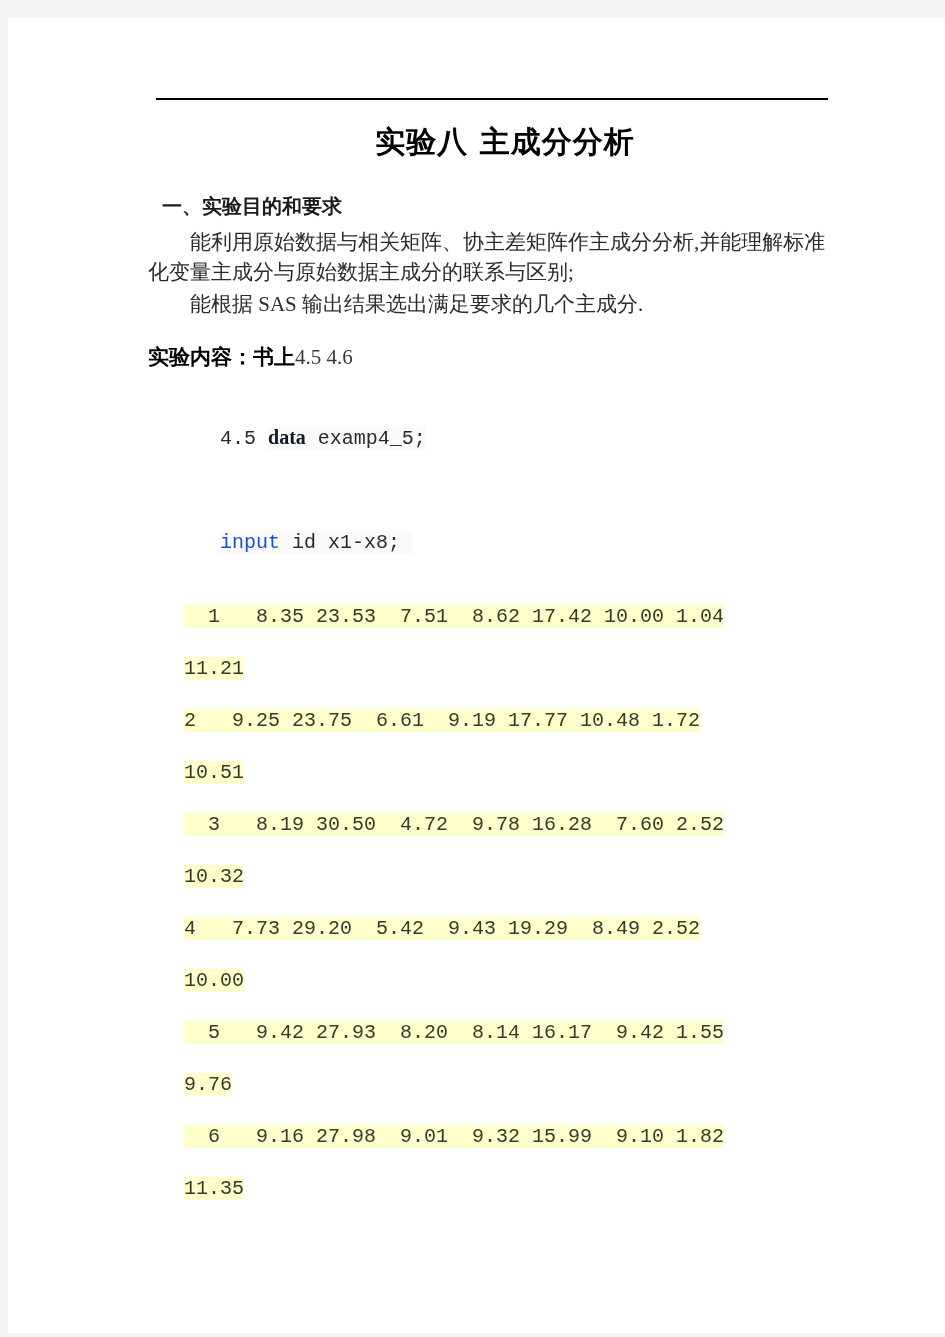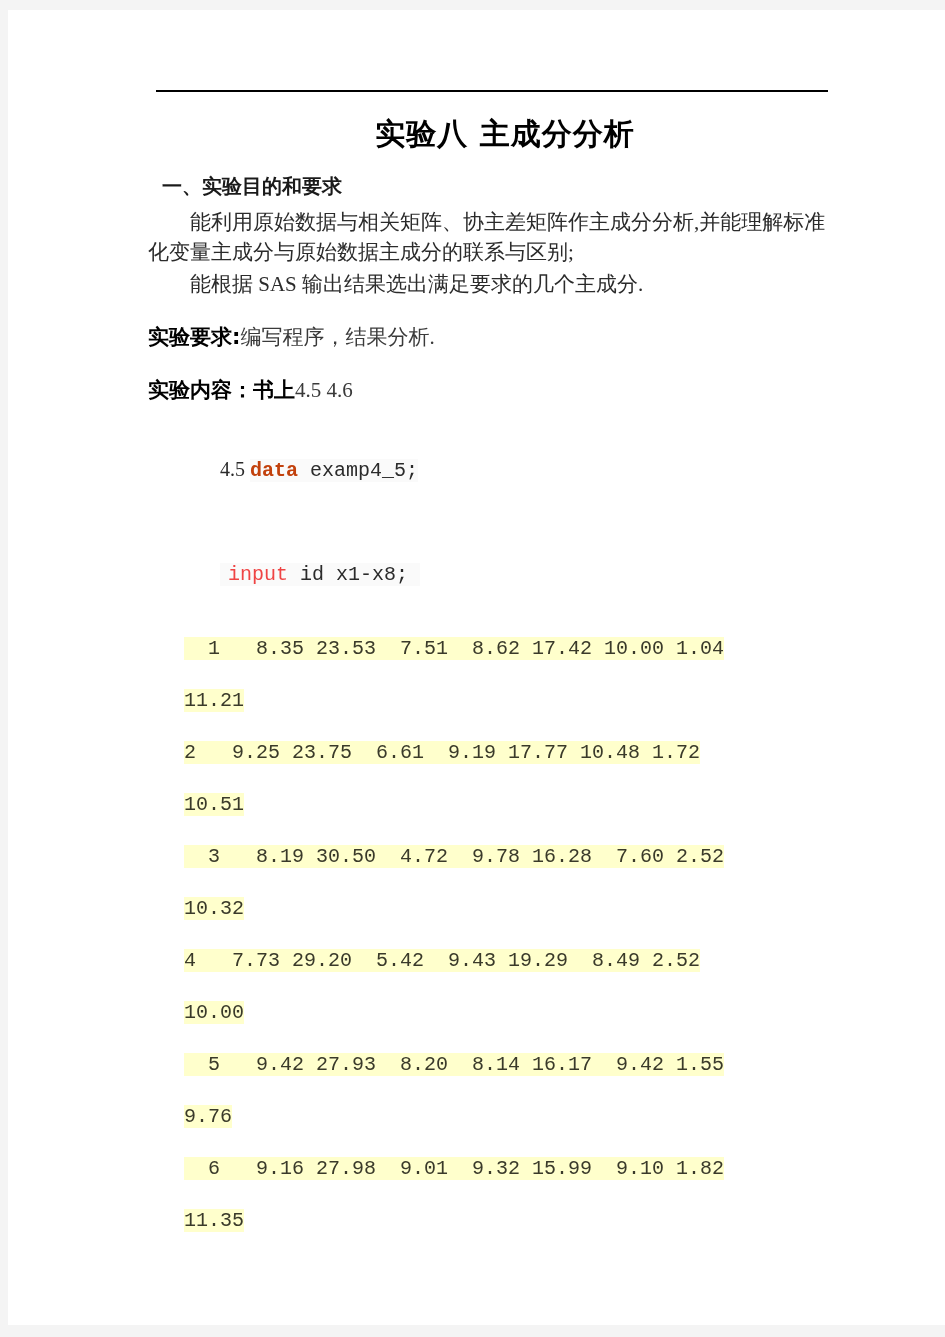--- a/index.html
+++ b/index.html
@@ -9,21 +9,21 @@
   }
   body {
     width: 945px;
     height: 1337px;
     overflow: hidden;
     font-family: "Liberation Serif", serif;
   }
   #page {
     position: absolute;
     left: 8px;
-    top: 10px;
+    top: 18px;
     width: 937px;
     height: 1315px;
     background: #ffffff;
   }
   .content {
     position: absolute;
     left: 140px;
     top: 80px;
     width: 690px;
   }
@@ -41,21 +41,21 @@
     text-align: center;
     letter-spacing: 1px;
     margin: 22px 0 0 0;
     padding-left: 24px;
   }
   .section-head {
     font-family: "Liberation Serif", serif;
     font-size: 20px;
     font-weight: bold;
     color: #1a1a1a;
-    margin: 18px 0 0 14px;
+    margin: 30px 0 0 14px;
   }
   .para {
     font-family: "Liberation Serif", serif;
     font-size: 21px;
     color: #2b2b2b;
     line-height: 1.42;
     margin: 8px 0 0 0;
     text-indent: 42px;
   }
   .para2 {
@@ -86,29 +86,29 @@
     font-size: 20px;
     margin: 26px 0 0 0;
     line-height: 1.3;
     white-space: pre;
     color: #2b2b2b;
   }
   .code-line .faint-bg {
     background: #fafafa;
   }
   .kw-bold {
-    color: #c2410c;
-    font-weight: bold;
+    color: #0f172a;
+    font-weight: bold;
+    font-family: Liberation Serif, serif;
   }
   .kw {
-    color: #ef4444;
-    margin-left: 8px;
+    color: #1d4ed8;
   }
   .num-prefix {
-    font-family: Liberation Serif, serif;
+    font-family: Liberation Mono, monospace;
     color: #2b2b2b;
   }
   .data-block {
     margin: 22px 0 0 0;
   }
   .data-row {
     font-family: "Liberation Mono", monospace;
     font-size: 20px;
     color: #3a3a2a;
     line-height: 1.3;
@@ -143,23 +143,20 @@
     <div class="rule"></div>
 
     <div class="doc-title">实验八  主成分分析</div>
 
     <div class="section-head">一、实验目的和要求</div>
 
     <div class="para">能利用原始数据与相关矩阵、协主差矩阵作主成分分析,并能理解标准化变量主成分与原始数据主成分的联系与区别;</div>
 
     <div class="para2">能根据 SAS 输出结果选出满足要求的几个主成分.</div>
 
-    <div class="labeled-line">
-      <span class="lbl">实验要求:</span><span class="val">编写程序，结果分析.</span>
-    </div>
 
     <div class="labeled-line">
       <span class="lbl">实验内容：书上</span><span class="val">4.5  4.6</span>
     </div>
 
     <div class="code-line">
       <span class="num-prefix">4.5 </span><span class="faint-bg"><span class="kw-bold">data</span><span> examp4_5;</span></span>
     </div>
 
     <div class="code-line">

